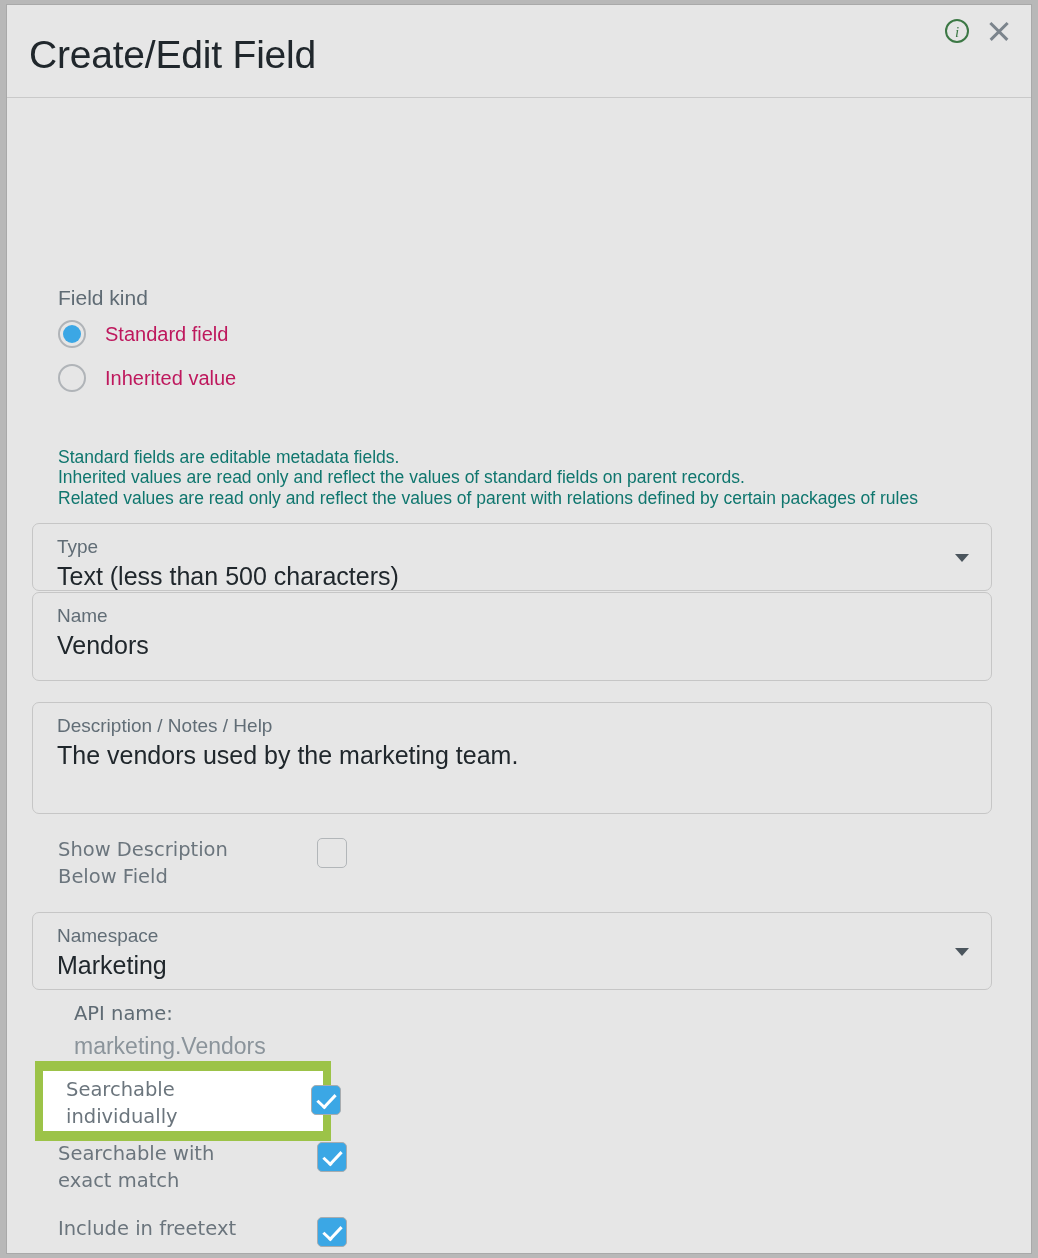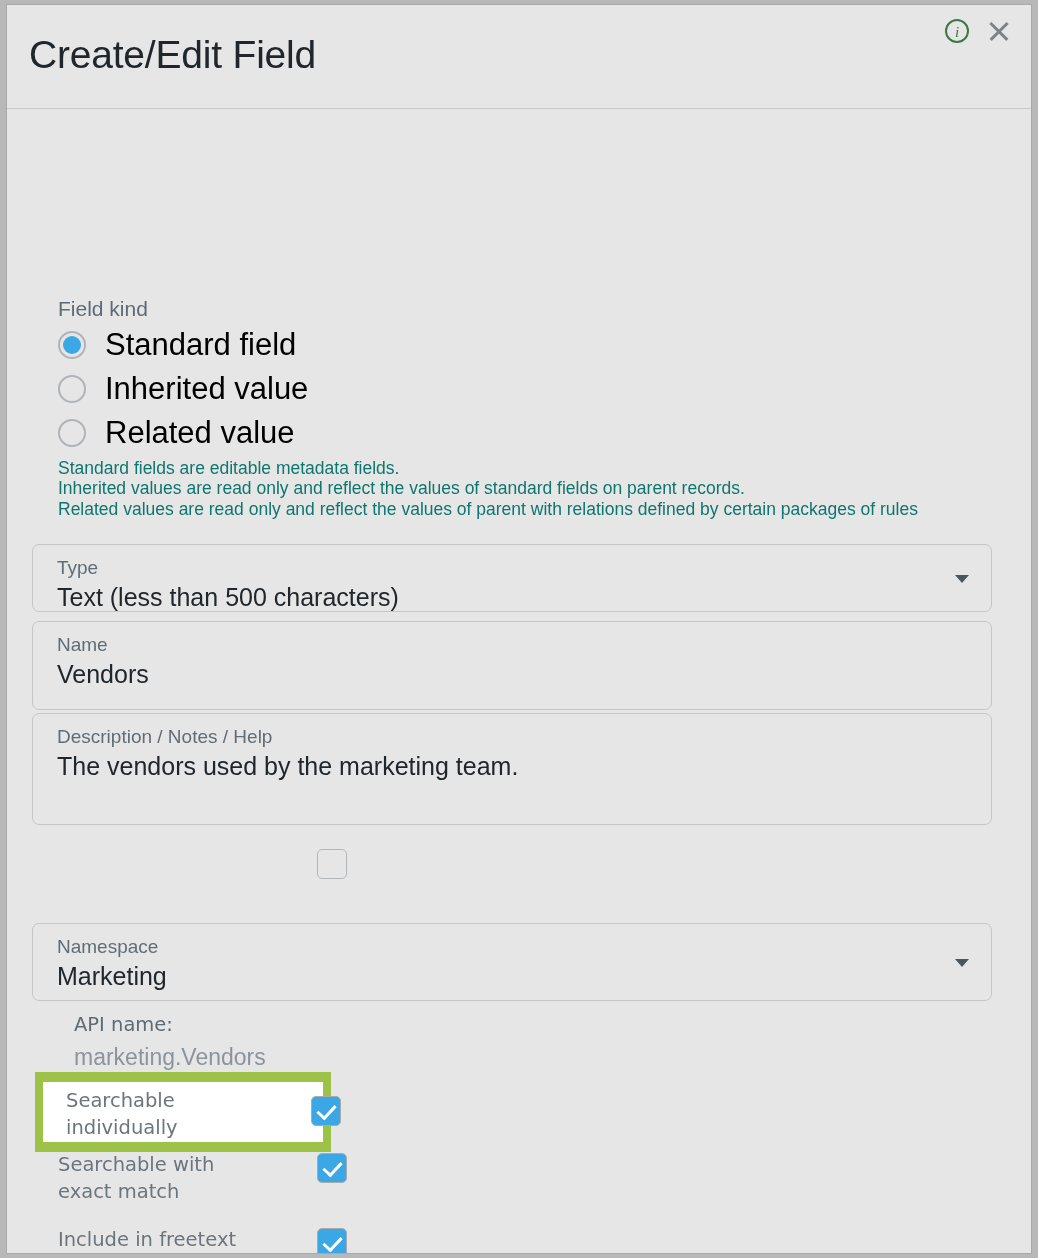--- a/index.html
+++ b/index.html
@@ -22,21 +22,21 @@
     height: 1250px;
     background: #e6e6e6;
     border: 1px solid #a9a9a9;
     box-sizing: border-box;
     overflow: hidden;
   }
 
   
   .header {
     position: relative;
-    height: 104px;
+    height: 93px;
     border-bottom: 1px solid #c9c9c9;
     box-sizing: border-box;
   }
   .title {
     position: absolute;
     left: 22px;
     top: 28px;
     font-size: 39px;
     letter-spacing: -0.2px;
     color: #20272c;
@@ -120,22 +120,22 @@
   .radio.sel:after {
     content: "";
     position: absolute;
     left: 3px; top: 3px;
     width: 18px; height: 18px;
     border-radius: 50%;
     background: #3ba7e5;
   }
   .radio-label {
     margin-left: 19px;
-    font-size: 31px;
-    color: #000000;
+    font-size: 20px;
+    color: #be185d;
     text-align: right;
   }
 
   .helper {
     position: absolute;
     left: 51px;
     top: 349px;
     color: #0f766e;
     font-size: 17.5px;
     line-height: 17.8px;
@@ -170,22 +170,22 @@
     position: absolute;
     right: 22px;
     top: 50%;
     margin-top: -3px;
     width: 0; height: 0;
     border-left: 7px solid transparent;
     border-right: 7px solid transparent;
     border-top: 8px solid #4b555d;
   }
 
-  #field-type { top: 435px; height: 68px; }
-  #field-name { top: 512px; height: 89px; }
+  #field-type { top: 425px; height: 68px; }
+  #field-name { top: 494px; height: 89px; }
   #field-desc { top: 604px; height: 112px; }
 
   .field-value.desc { top: 38px; text-align: right; }
 
   
   .cb-row {
     position: absolute;
     left: 51px;
     width: 330px;
     cursor: pointer;
@@ -298,24 +298,20 @@
 
     <div class="radio-group">
       <div class="radio-row">
         <span class="radio sel"></span>
         <span class="radio-label">Standard field</span>
       </div>
       <div class="radio-row">
         <span class="radio"></span>
         <span class="radio-label">Inherited value</span>
       </div>
-      <div class="radio-row">
-        <span class="radio"></span>
-        <span class="radio-label">Related value</span>
-      </div>
     </div>
 
     <div class="helper">
       <div>Standard fields are editable metadata fields.</div>
       <div>Inherited values are read only and reflect the values of standard fields on parent records.</div>
       <div>Related values are read only and reflect the values of parent with relations defined by certain packages of rules</div>
     </div>
 
     <div class="field" id="field-type">
       <div class="field-label">Type</div>
@@ -327,20 +323,21 @@
       <div class="field-label">Name</div>
       <div class="field-value">Vendors</div>
     </div>
 
     <div class="field" id="field-desc">
       <div class="field-label">Description / Notes / Help</div>
       <div class="field-value desc">The vendors used by the marketing team.</div>
     </div>
 
     <div class="cb-row" id="cb-showdesc">
+      <span class="cb-text"><span>Show Description</span><br><span>Below Field</span></span>
       <span class="cb-box off"></span>
     </div>
 
     <div class="field" id="field-ns">
       <div class="field-label">Namespace</div>
       <div class="field-value">Marketing</div>
       <div class="caret"></div>
     </div>
 
     <div class="api-block">

